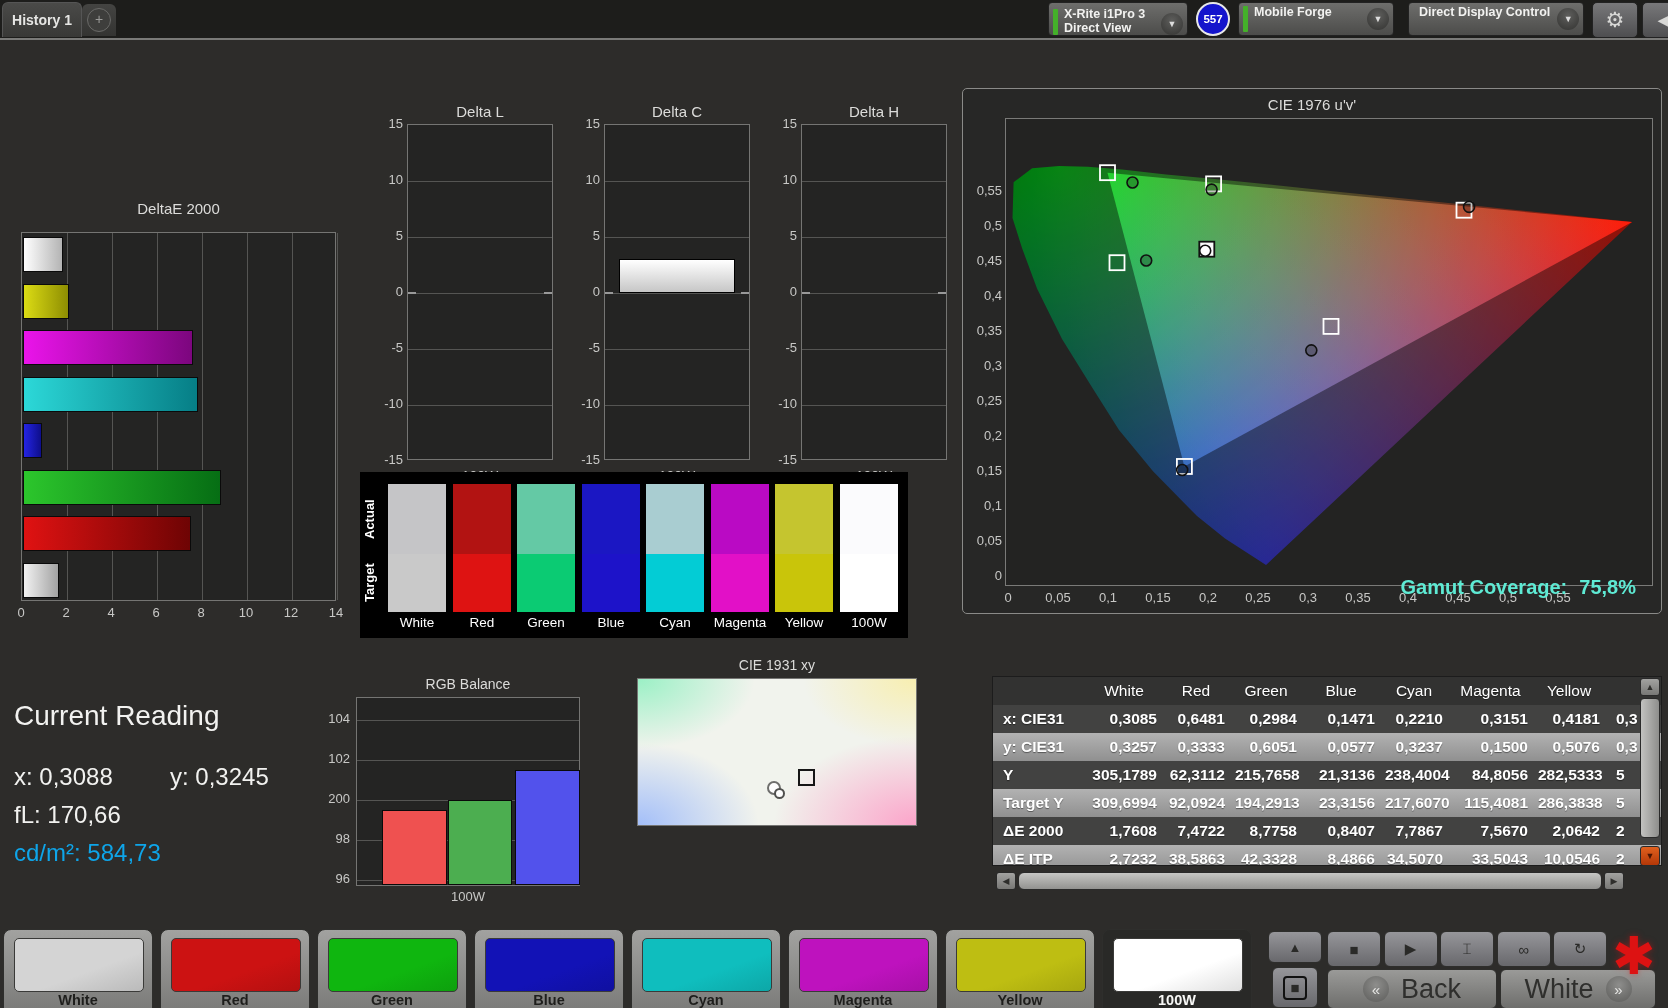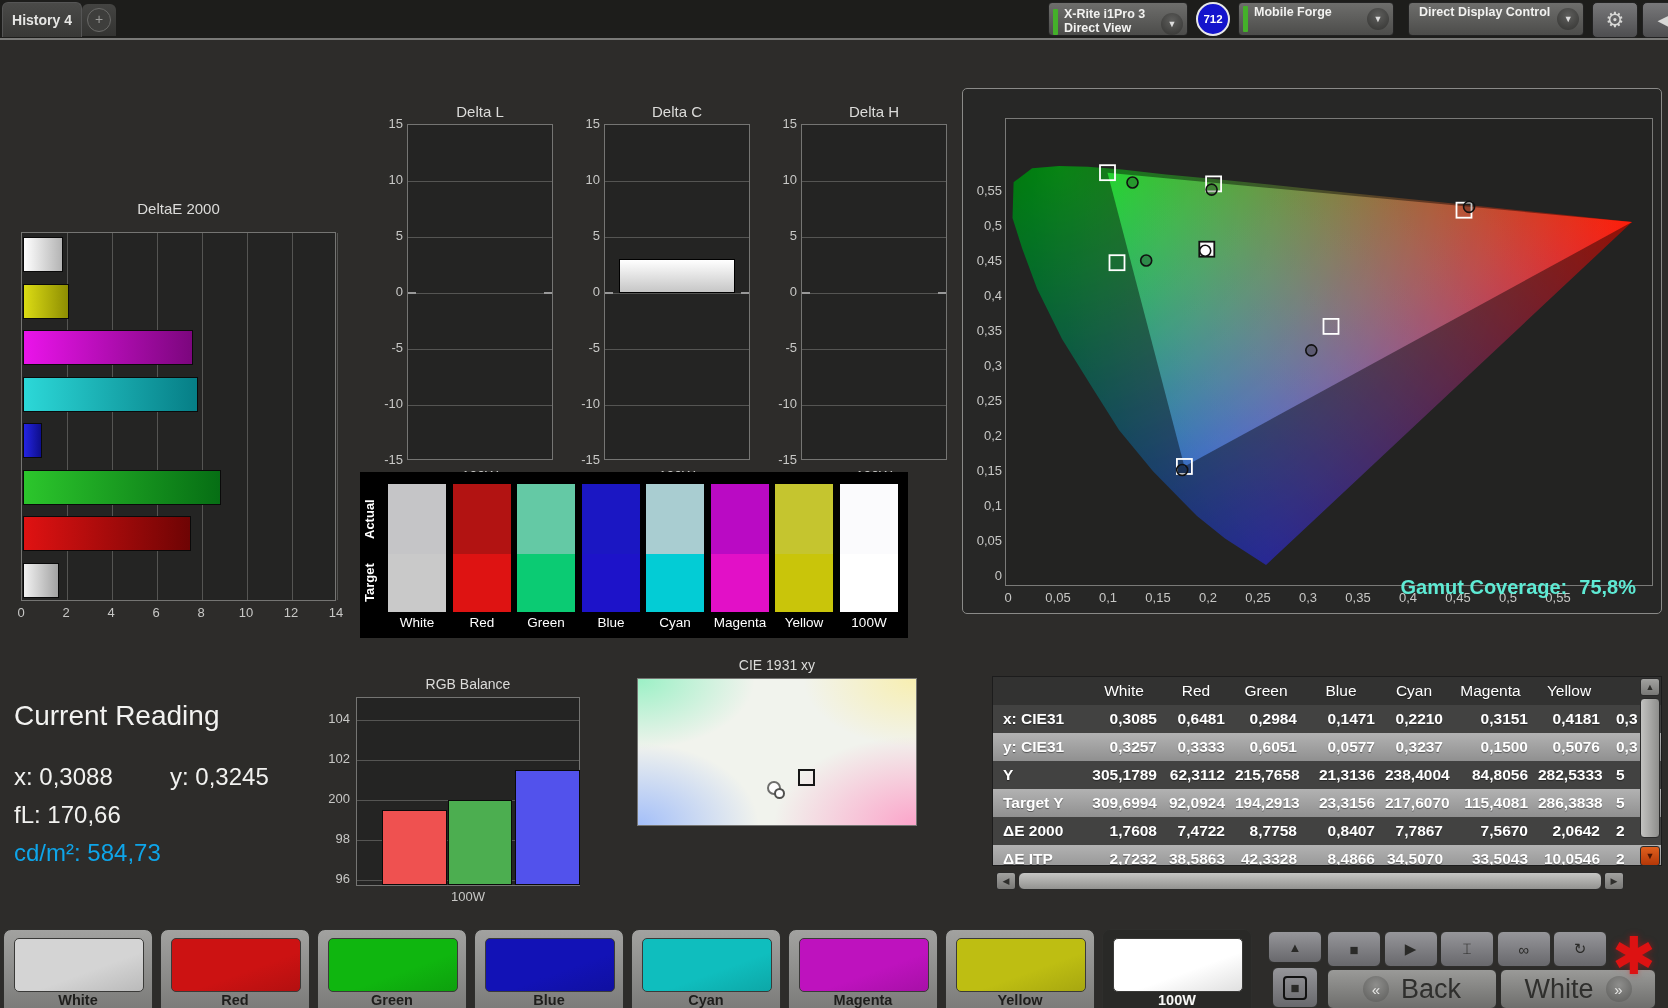--- a/index.html
+++ b/index.html
@@ -70,35 +70,35 @@
         color:#e8e8e6;font-size:15px;display:flex;align-items:center;justify-content:center;}
   #asterisk{left:1612px;top:926px;font-size:52px;color:#dd1212;text-shadow:0 0 6px rgba(221,18,18,.5);}
 </style>
 </head>
 <body>
 
 <div id="stage">
 
   <div class="abs" id="topbar"></div>
   <div class="abs tab">
-    <span>History 4</span>
+    <span>History 1</span>
   </div>
   <div class="abs addtab">
     <div class="circ">+</div>
   </div>
   <div class="abs" id="devgroups">
       <div class="abs devgrp" style="left: 1048px; width: 140px; align-items: flex-end;">
         <div class="devbar" style="background: rgb(68, 176, 42); position: static;"></div>
         <div class="devtxt" style="position: static; flex: 1 1 0%;">
           <div>X-Rite i1Pro 3</div>
           <div>Direct View</div>
         </div>
         <div class="ddarrow" style="position: static;">▼</div>
       </div>
-      <div class="abs badge" style="left: 1196px; background: rgb(20, 20, 204);">712</div>
+      <div class="abs badge" style="left: 1196px; background: rgb(20, 20, 204);">557</div>
       <div class="abs devgrp" style="left: 1238px; width: 156px;">
         <div class="devbar" style="background: rgb(68, 176, 42); position: static;"></div>
         <div class="devtxt" style="position: static; flex: 1 1 0%;">
           <div>Mobile Forge</div>
           <div>&nbsp;</div>
         </div>
         <div class="ddarrow" style="position: static;">▼</div>
       </div>
       <div class="abs devgrp" style="left: 1408px; width: 176px;">
         <div class="devbar" style="background: rgb(214, 212, 22); position: static;"></div>
@@ -227,20 +227,21 @@
       <div class="swlab" style="left: 351px; top: 143px;">Magenta</div>
       <div class="swcol" style="left: 415px; top: 12px; height: 70px; background: rgb(197, 197, 47);"></div>
       <div class="swcol" style="left: 415px; top: 82px; height: 58px; background: rgb(201, 197, 10);"></div>
       <div class="swlab" style="left: 415px; top: 143px;">Yellow</div>
       <div class="swcol" style="left: 480px; top: 12px; height: 70px; background: rgb(251, 251, 253);"></div>
       <div class="swcol" style="left: 480px; top: 82px; height: 58px; background: rgb(255, 255, 255);"></div>
       <div class="swlab" style="left: 480px; top: 143px;">100W</div>
     </div>
 
   <div class="abs" id="cie76"></div>
+  <div class="abs ctitle" style="left:962px;top:96px;width:700px;">CIE 1976 u'v'</div>
   <div class="abs" id="cie76frame">
     <svg id="cie76svg" width="646" height="466">
         <defs>
           <radialGradient id="gR" cx="626" cy="103" r="600" gradientUnits="userSpaceOnUse">
             <stop offset="0%" stop-color="#ff1a00"></stop>
             <stop offset="100%" stop-color="#000000"></stop>
           </radialGradient>
           <radialGradient id="gG" cx="53" cy="47" r="580" gradientUnits="userSpaceOnUse">
             <stop offset="0%" stop-color="#00e400"></stop>
             <stop offset="100%" stop-color="#000000"></stop>

